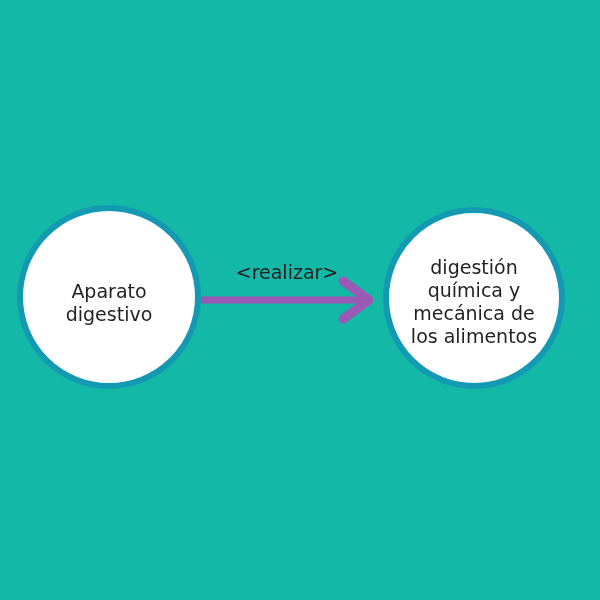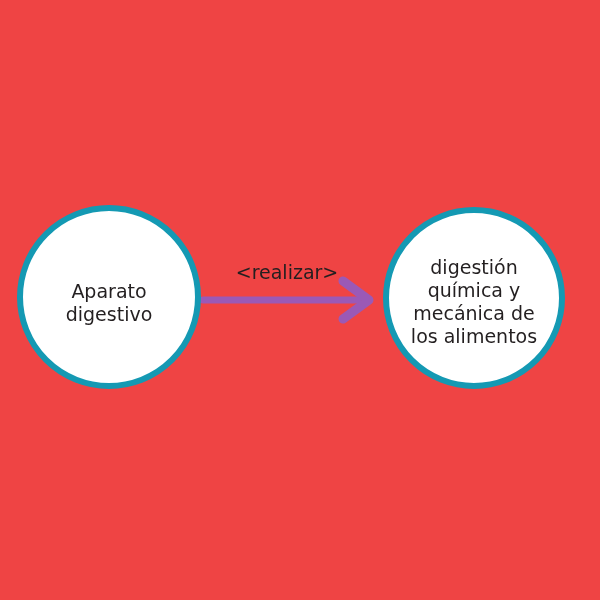--- a/index.html
+++ b/index.html
@@ -8,21 +8,21 @@
     padding: 0;
     background: #ffffff;
   }
   body {
     font-family: "DejaVu Sans", "Liberation Sans", sans-serif;
   }
   #canvas {
     position: relative;
     width: 600px;
     height: 600px;
-    background: #ef4444;
+    background: #14b8a6;
     overflow: hidden;
   }
   #diagram-svg {
     position: absolute;
     left: 0;
     top: 0;
     width: 600px;
     height: 600px;
     display: block;
   }

